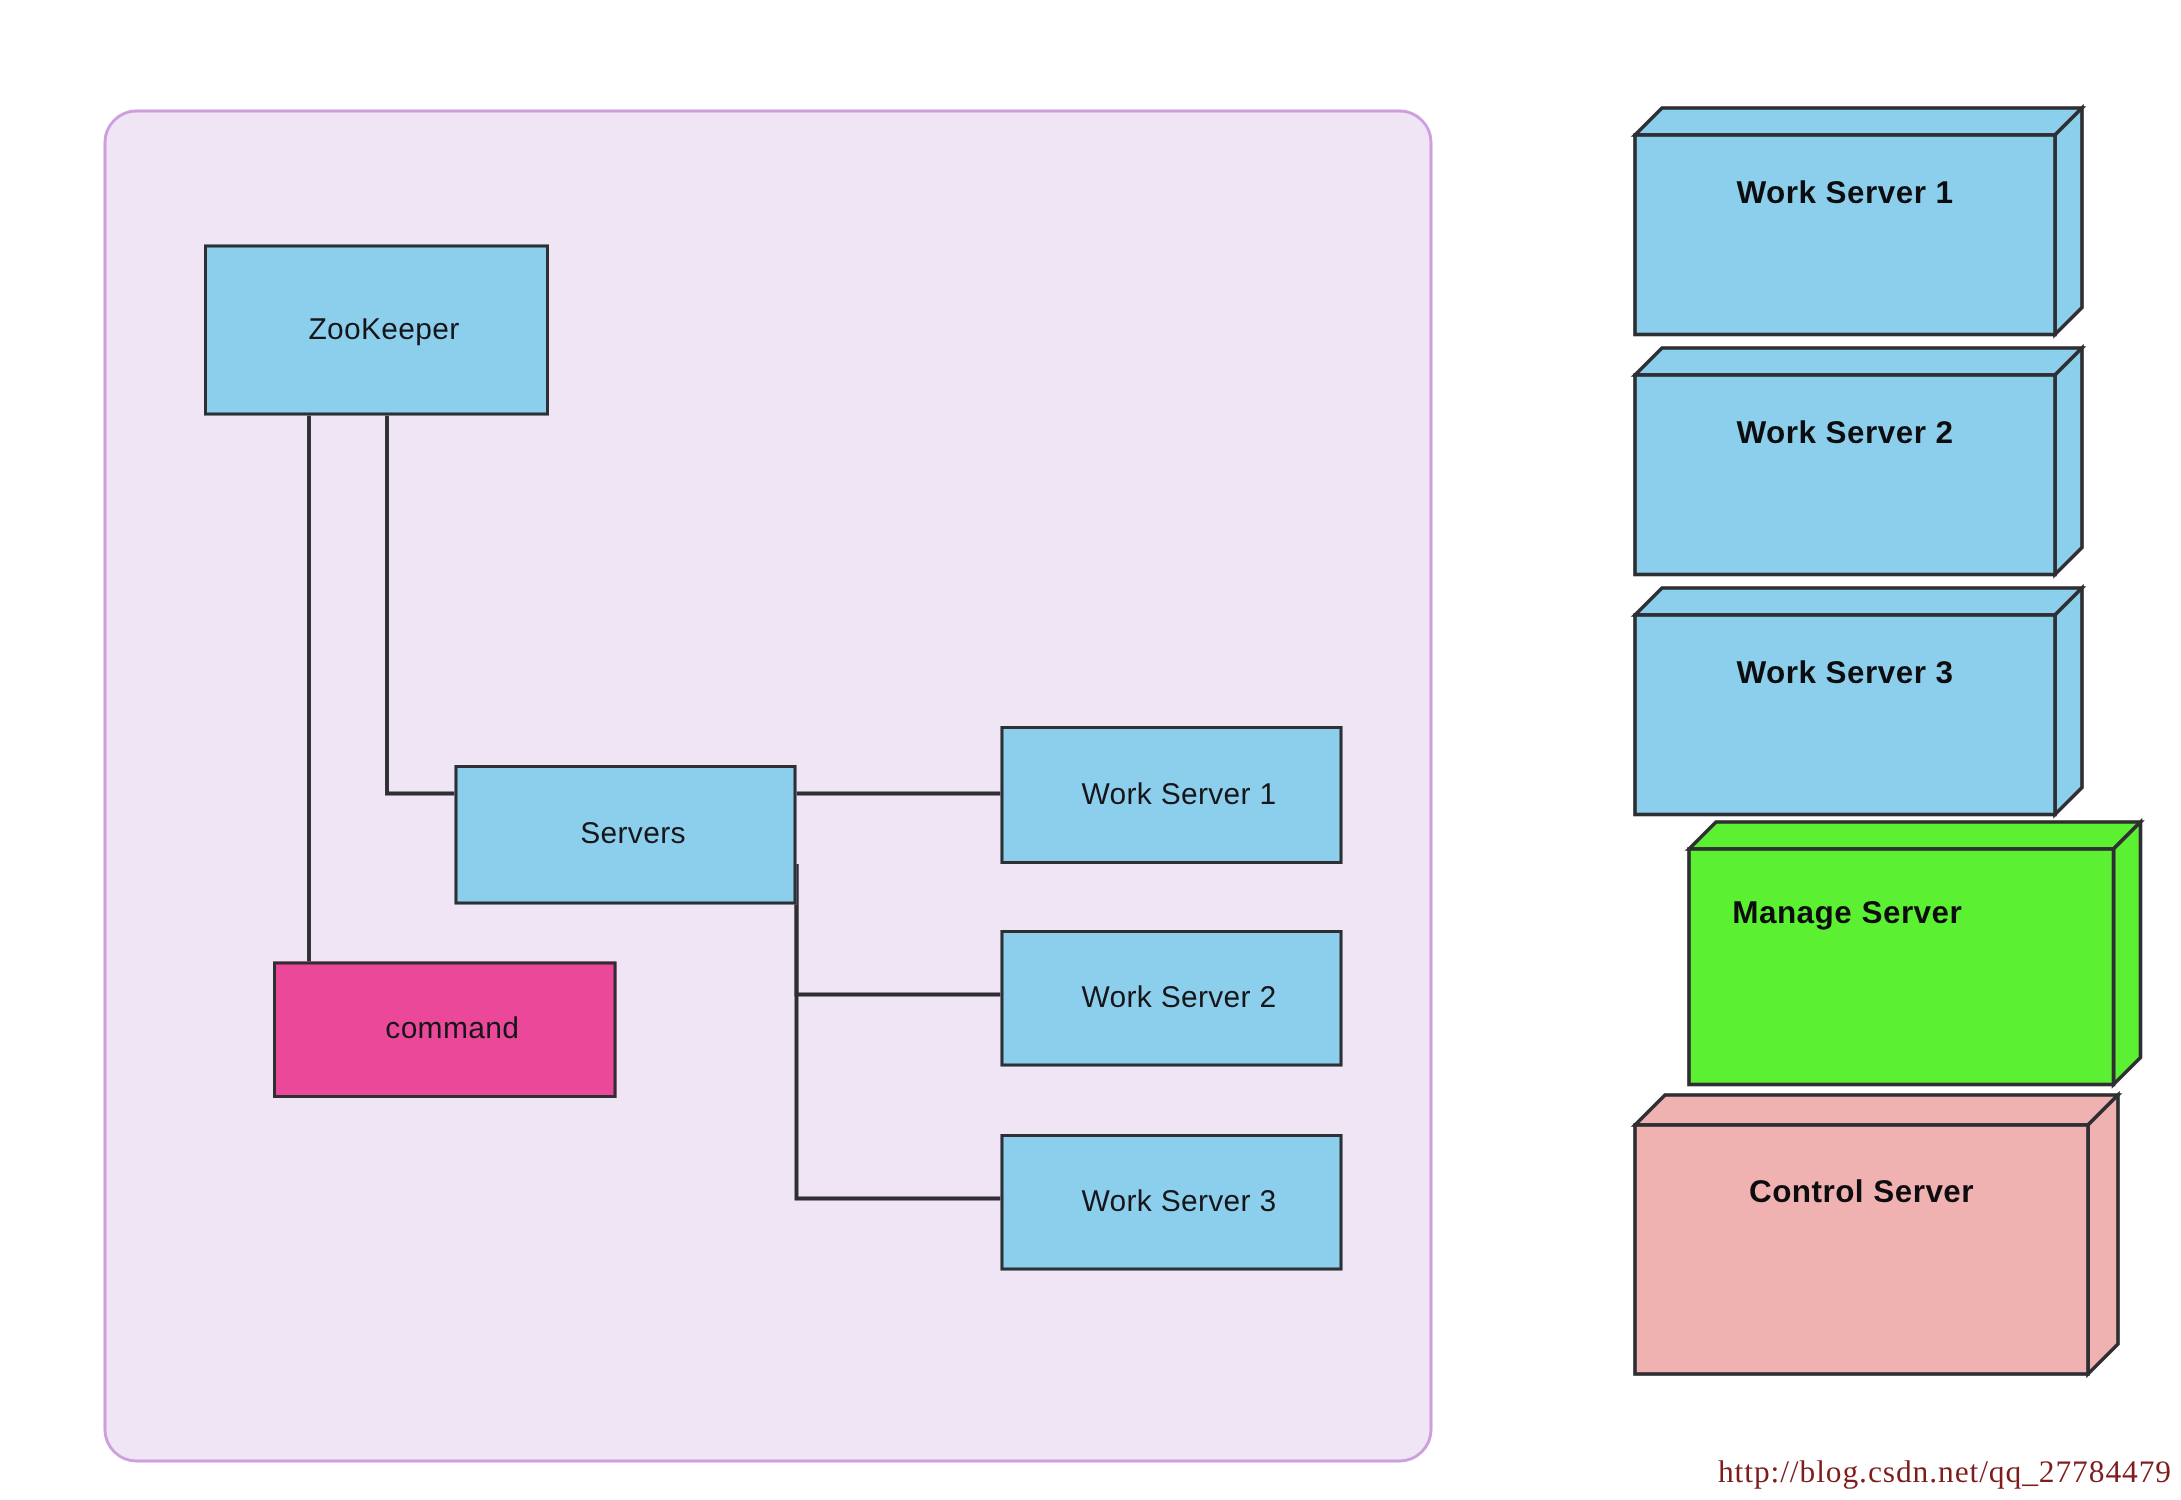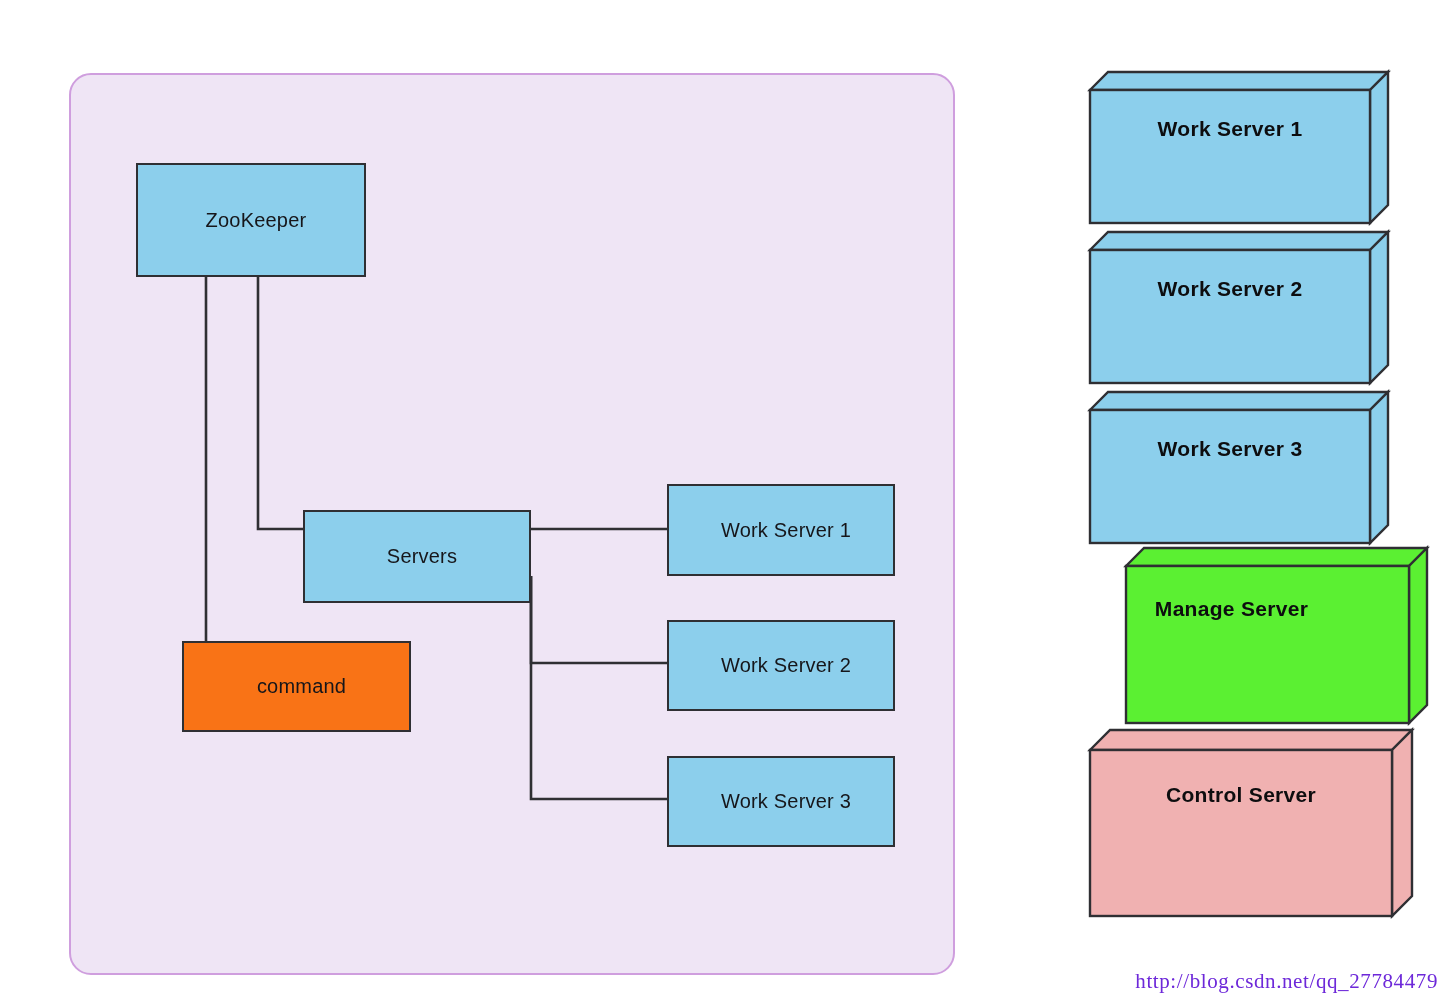--- a/index.html
+++ b/index.html
@@ -87,25 +87,25 @@
     font-weight: bold;
     color: #0d0d0f;
     white-space: nowrap;
     text-align: center;
     letter-spacing: 0.3px;
   }
 
   
   .watermark {
     position: absolute;
-    right: 16px;
+    right: 6px;
     bottom: 6px;
     font-family: "Liberation Serif", serif;
     font-size: 21px;
-    color: #6d28d9;
+    color: #7f1d1d;
     letter-spacing: 0.6px;
     white-space: nowrap;
   }
 </style>
 </head>
 <body>
 
 <div id="canvas">
 
   <div class="cluster-panel"></div>
@@ -118,21 +118,21 @@
       <path d="M 531 576 L 531 799 L 667 799" stroke="#2f2f33"></path>
     </svg>
 
   <div id="cluster-nodes">
       <div class="flatbox" style="left: 136px; top: 163px; width: 230px; height: 114px; background: rgb(140, 207, 236);">
         <span class="label">ZooKeeper</span>
       </div>
       <div class="flatbox" style="left: 303px; top: 510px; width: 228px; height: 93px; background: rgb(140, 207, 236);">
         <span class="label">Servers</span>
       </div>
-      <div class="flatbox" style="left: 182px; top: 641px; width: 229px; height: 91px; background: #f97316;">
+      <div class="flatbox" style="left: 182px; top: 641px; width: 229px; height: 91px; background: #ec4899;">
         <span class="label">command</span>
       </div>
       <div class="flatbox" style="left: 667px; top: 484px; width: 228px; height: 92px; background: rgb(140, 207, 236);">
         <span class="label">Work Server 1</span>
       </div>
       <div class="flatbox" style="left: 667px; top: 620px; width: 228px; height: 91px; background: rgb(140, 207, 236);">
         <span class="label">Work Server 2</span>
       </div>
       <div class="flatbox" style="left: 667px; top: 756px; width: 228px; height: 91px; background: rgb(140, 207, 236);">
         <span class="label">Work Server 3</span>

